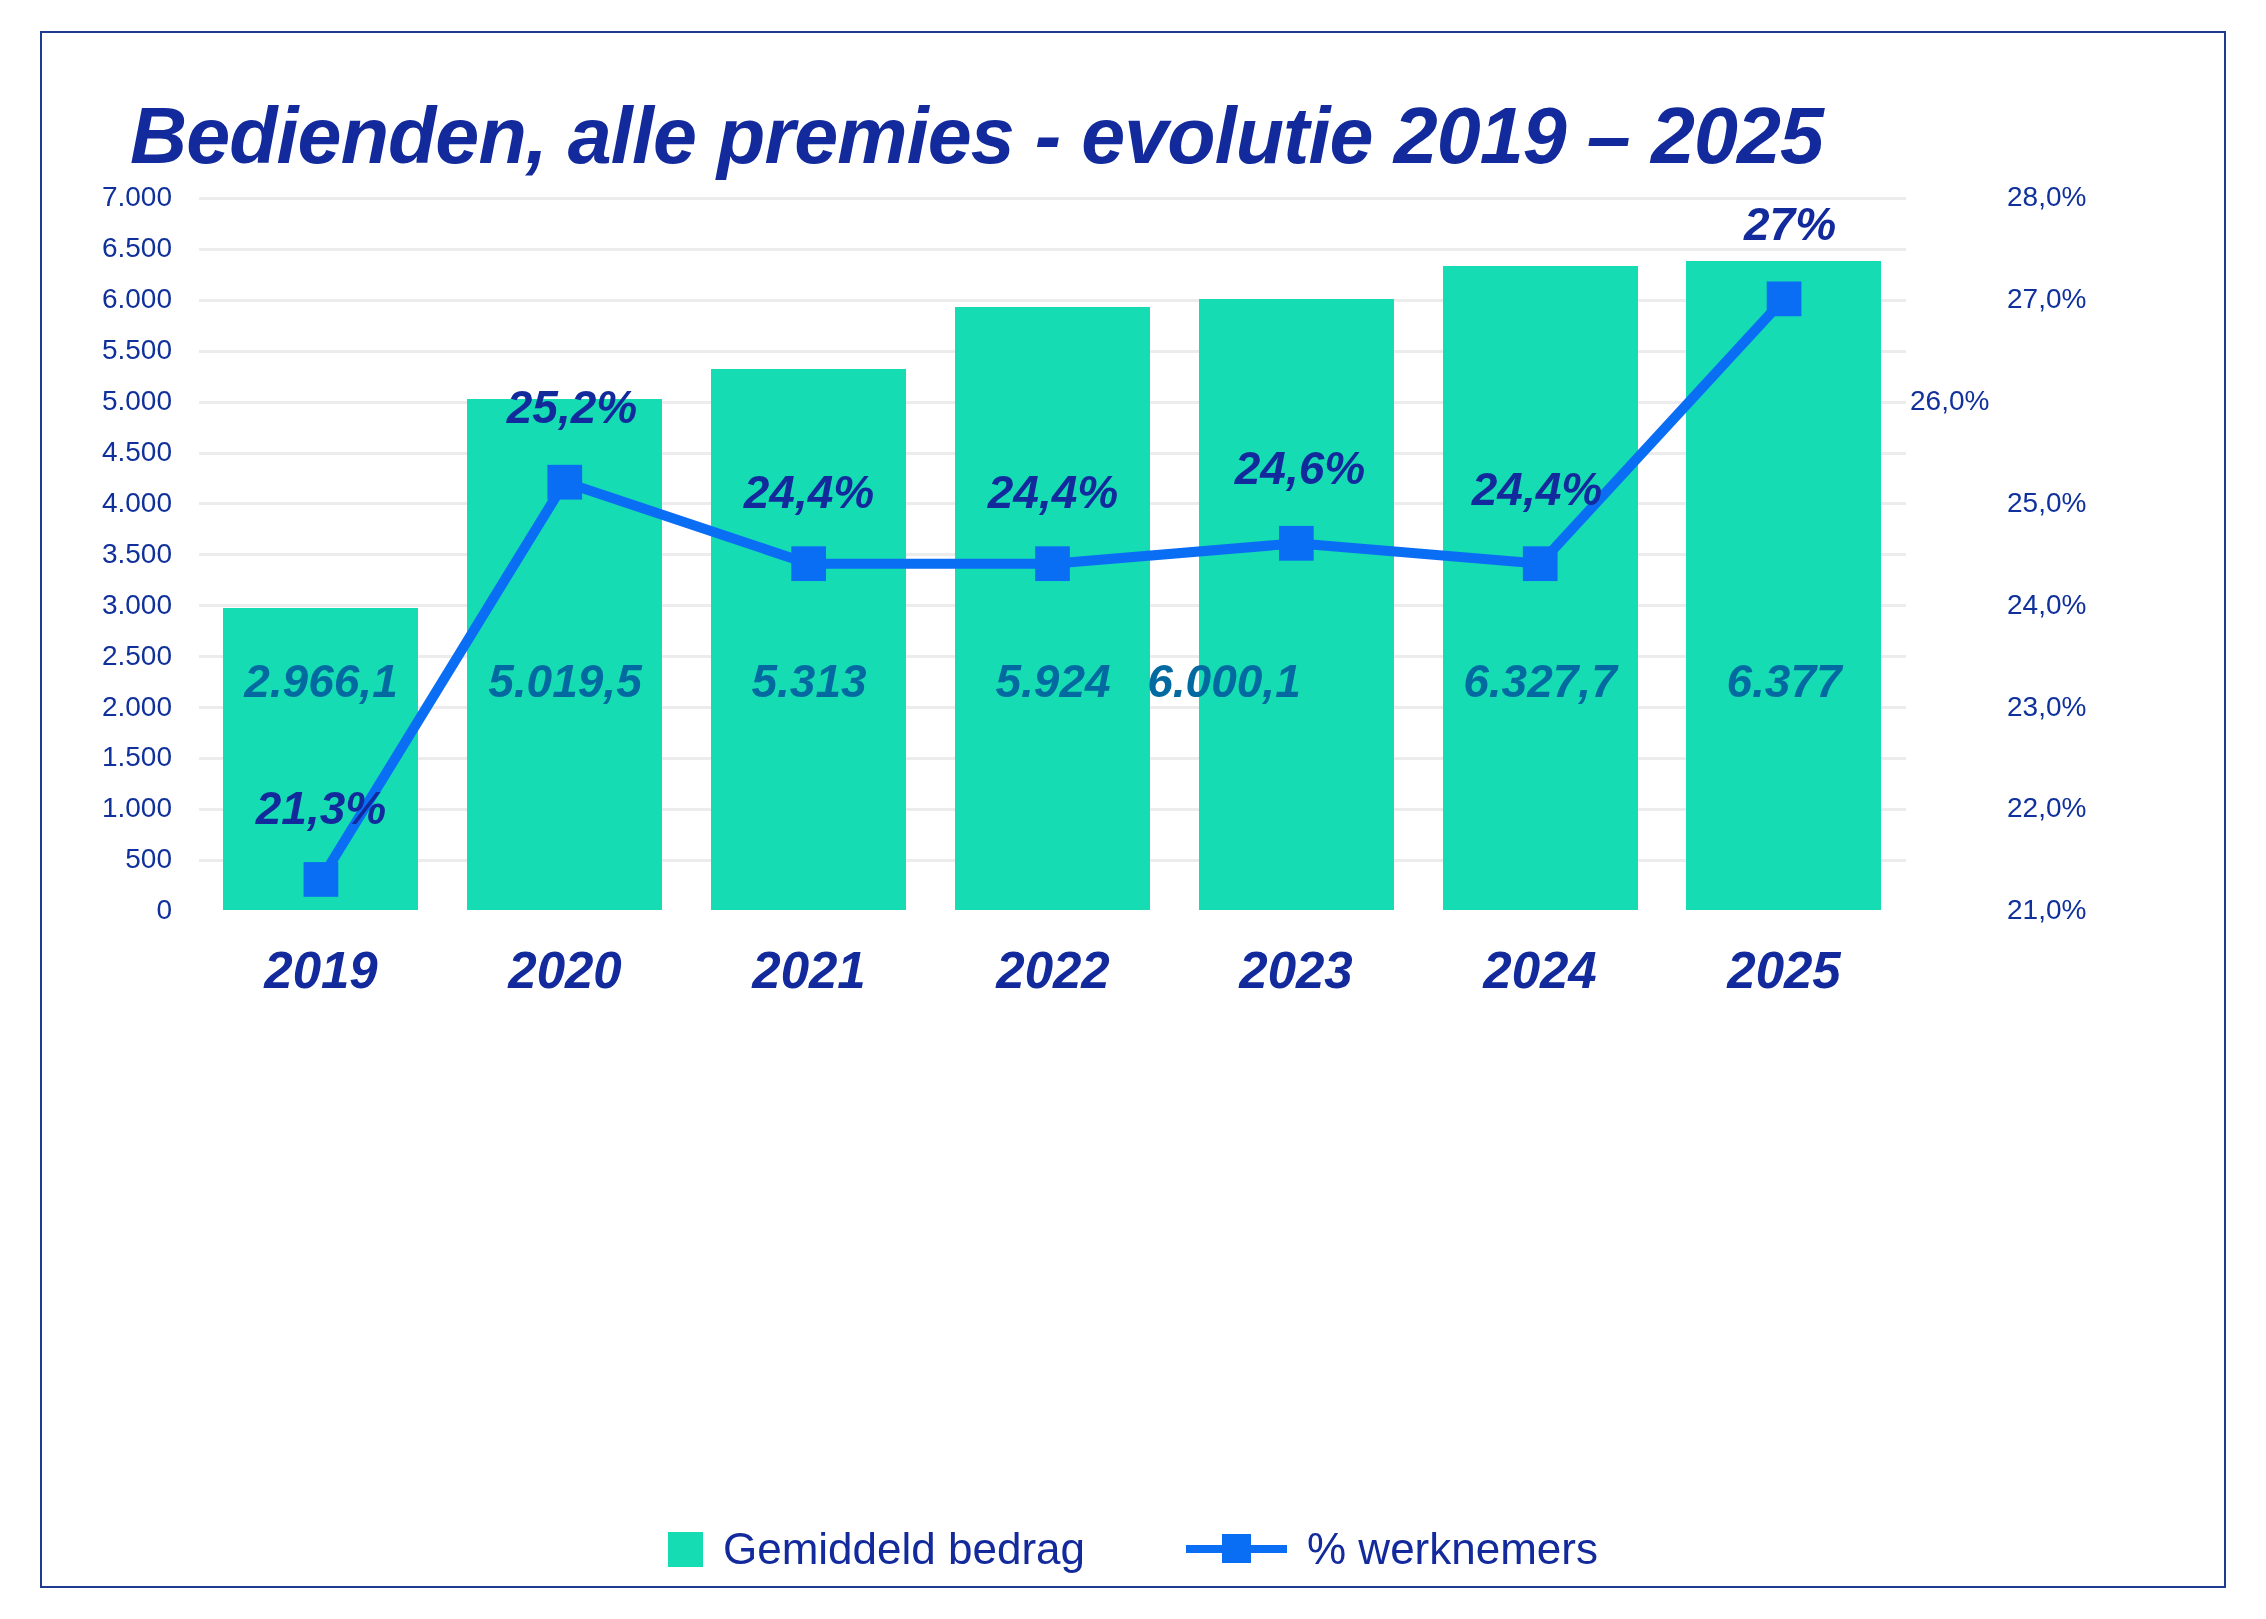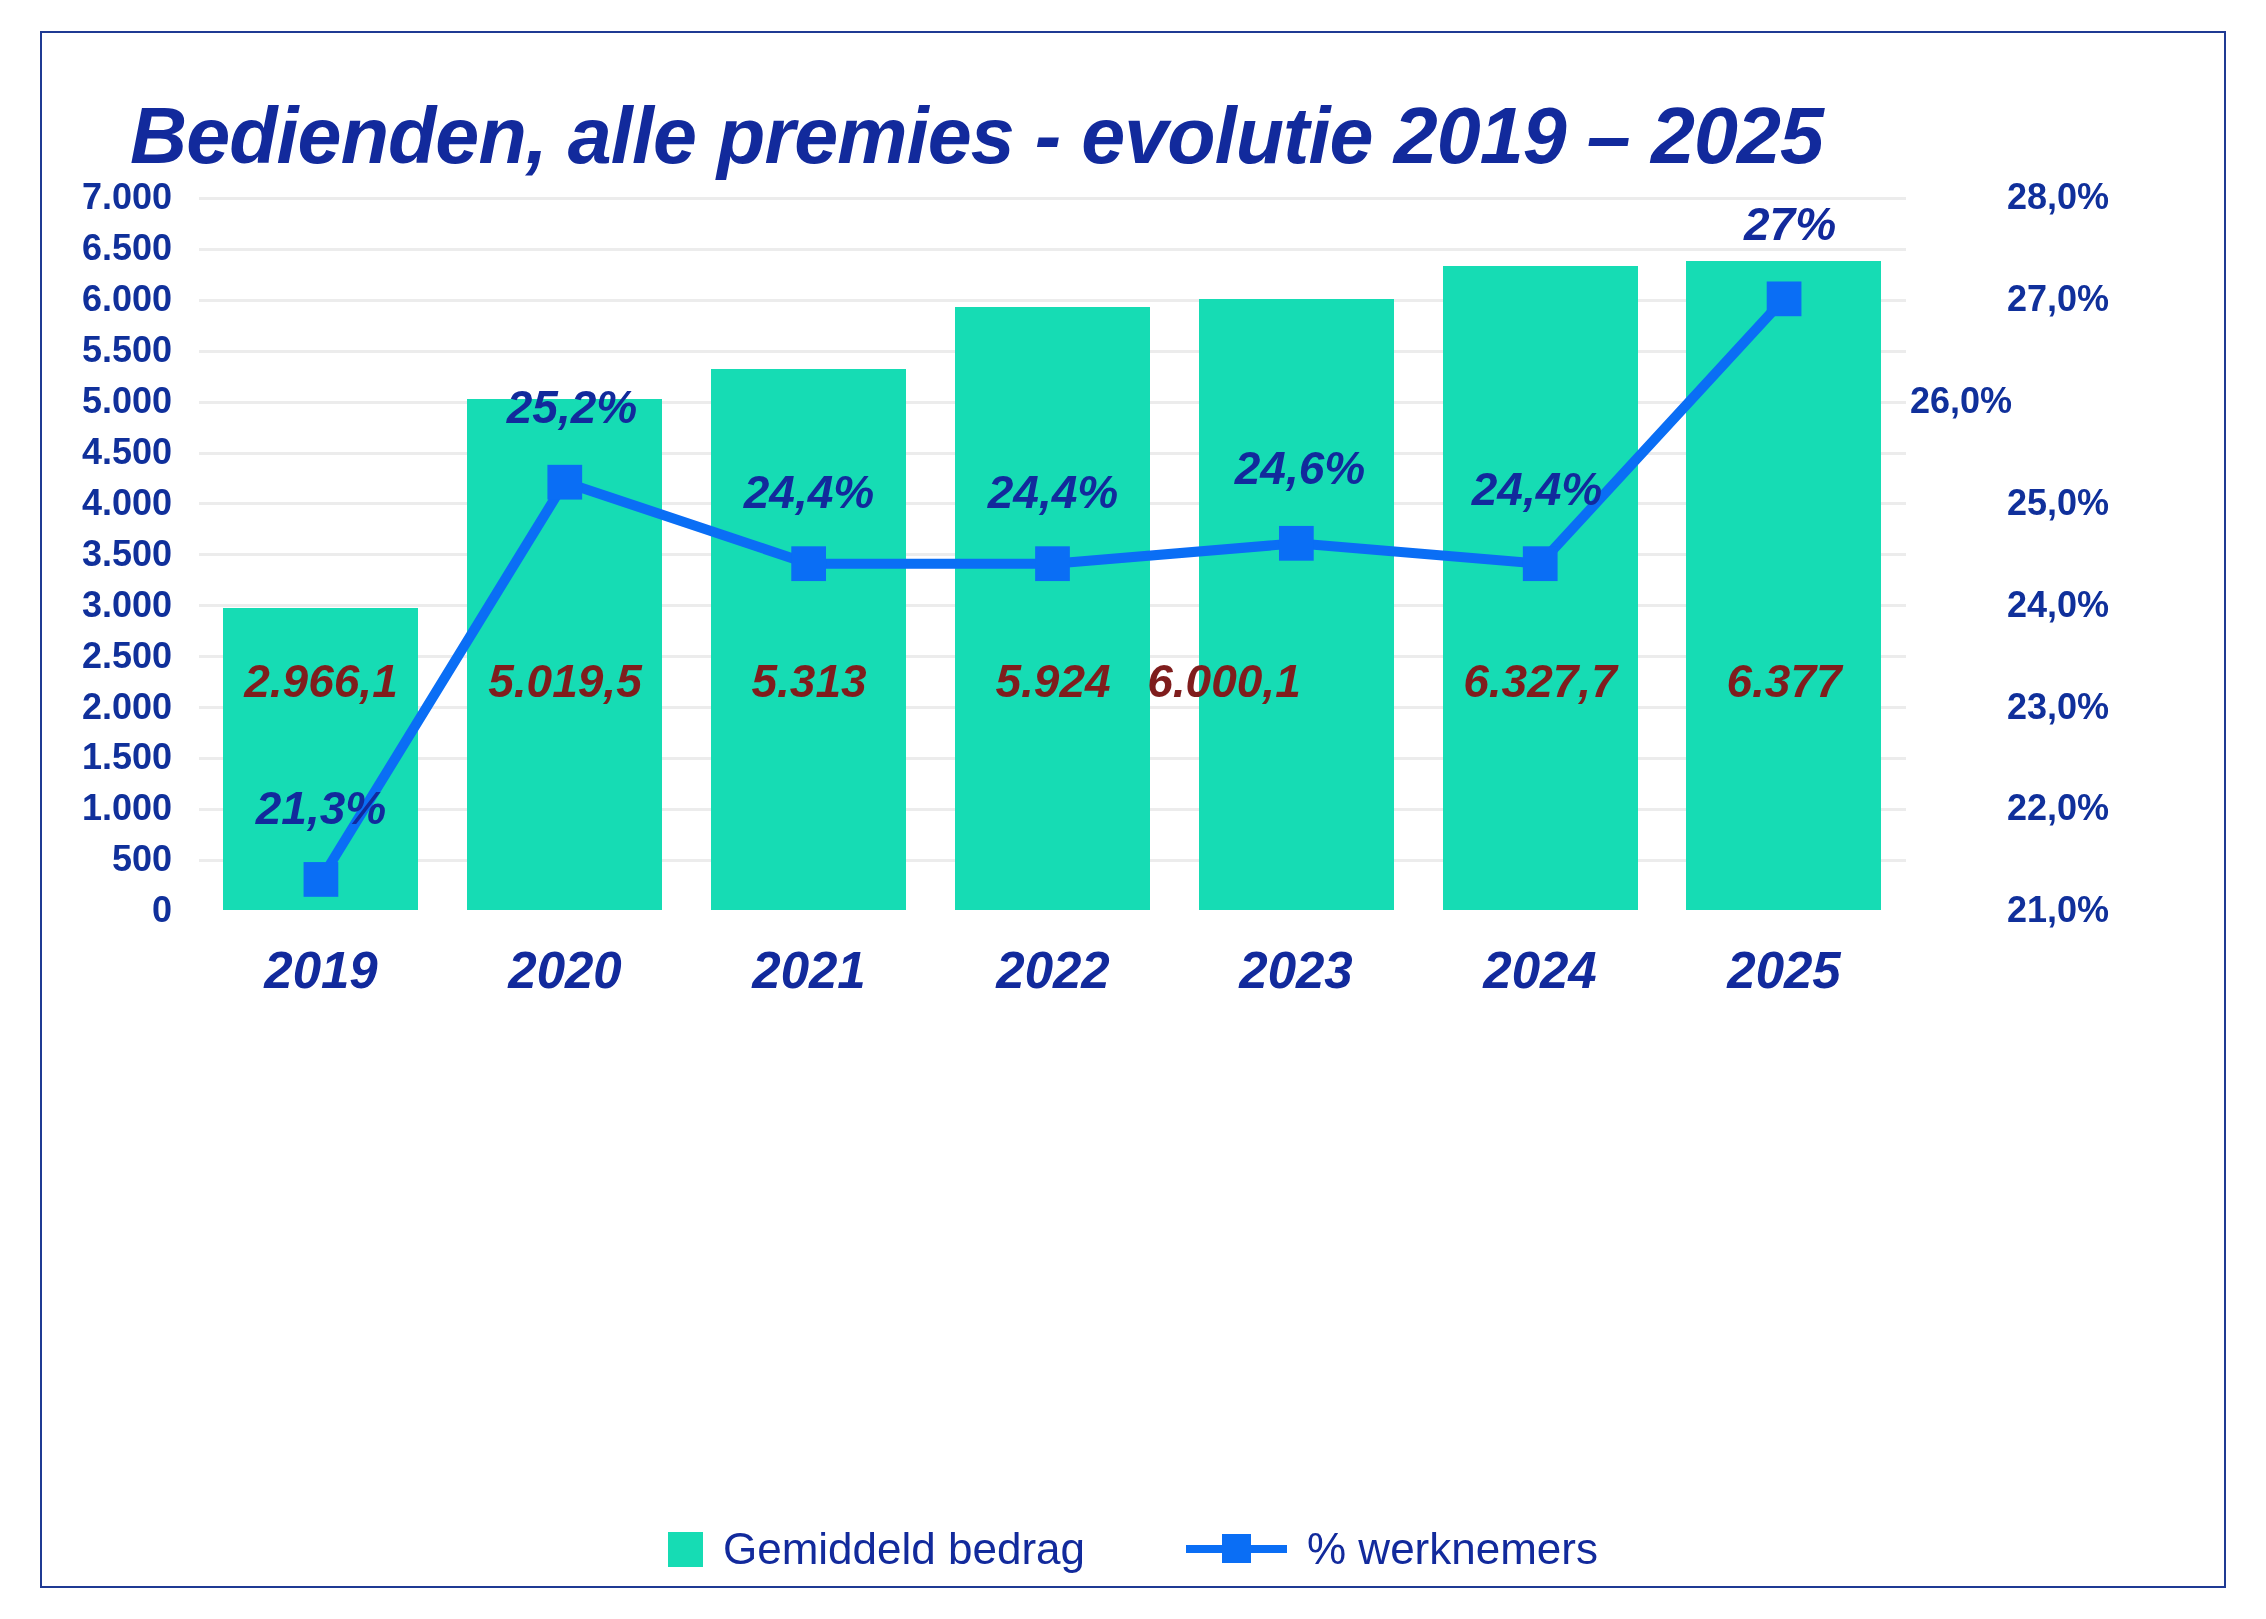--- a/index.html
+++ b/index.html
@@ -52,22 +52,22 @@
     position: absolute;
     left: 0;
     width: 100%;
     height: 2.7px;
     background: #ececec;
   }
 
   
   .axis-label {
     position: absolute;
-    font-size: 36px;
-    font-weight: bold;
+    font-size: 28px;
+    font-weight: normal;
     color: #10309b;
     white-space: nowrap;
     font-family: "Liberation Sans", sans-serif;
   }
   .y-left-label {
     right: 2240px;
     text-align: right;
     transform: translateY(-50%);
   }
   .y-right-label {
@@ -92,21 +92,21 @@
   .bar {
     position: absolute;
     bottom: 0;
     background: #16DCB4;
   }
   .bar-value {
     position: absolute;
     font-size: 46px;
     font-weight: bold;
     font-style: italic;
-    color: #7f1d1d;
+    color: #0369a1;
     text-align: center;
     transform: translateX(-50%);
     white-space: nowrap;
     font-family: "Liberation Sans", sans-serif;
   }
 
   
   #line-svg {
     position: absolute;
     left: 0;

